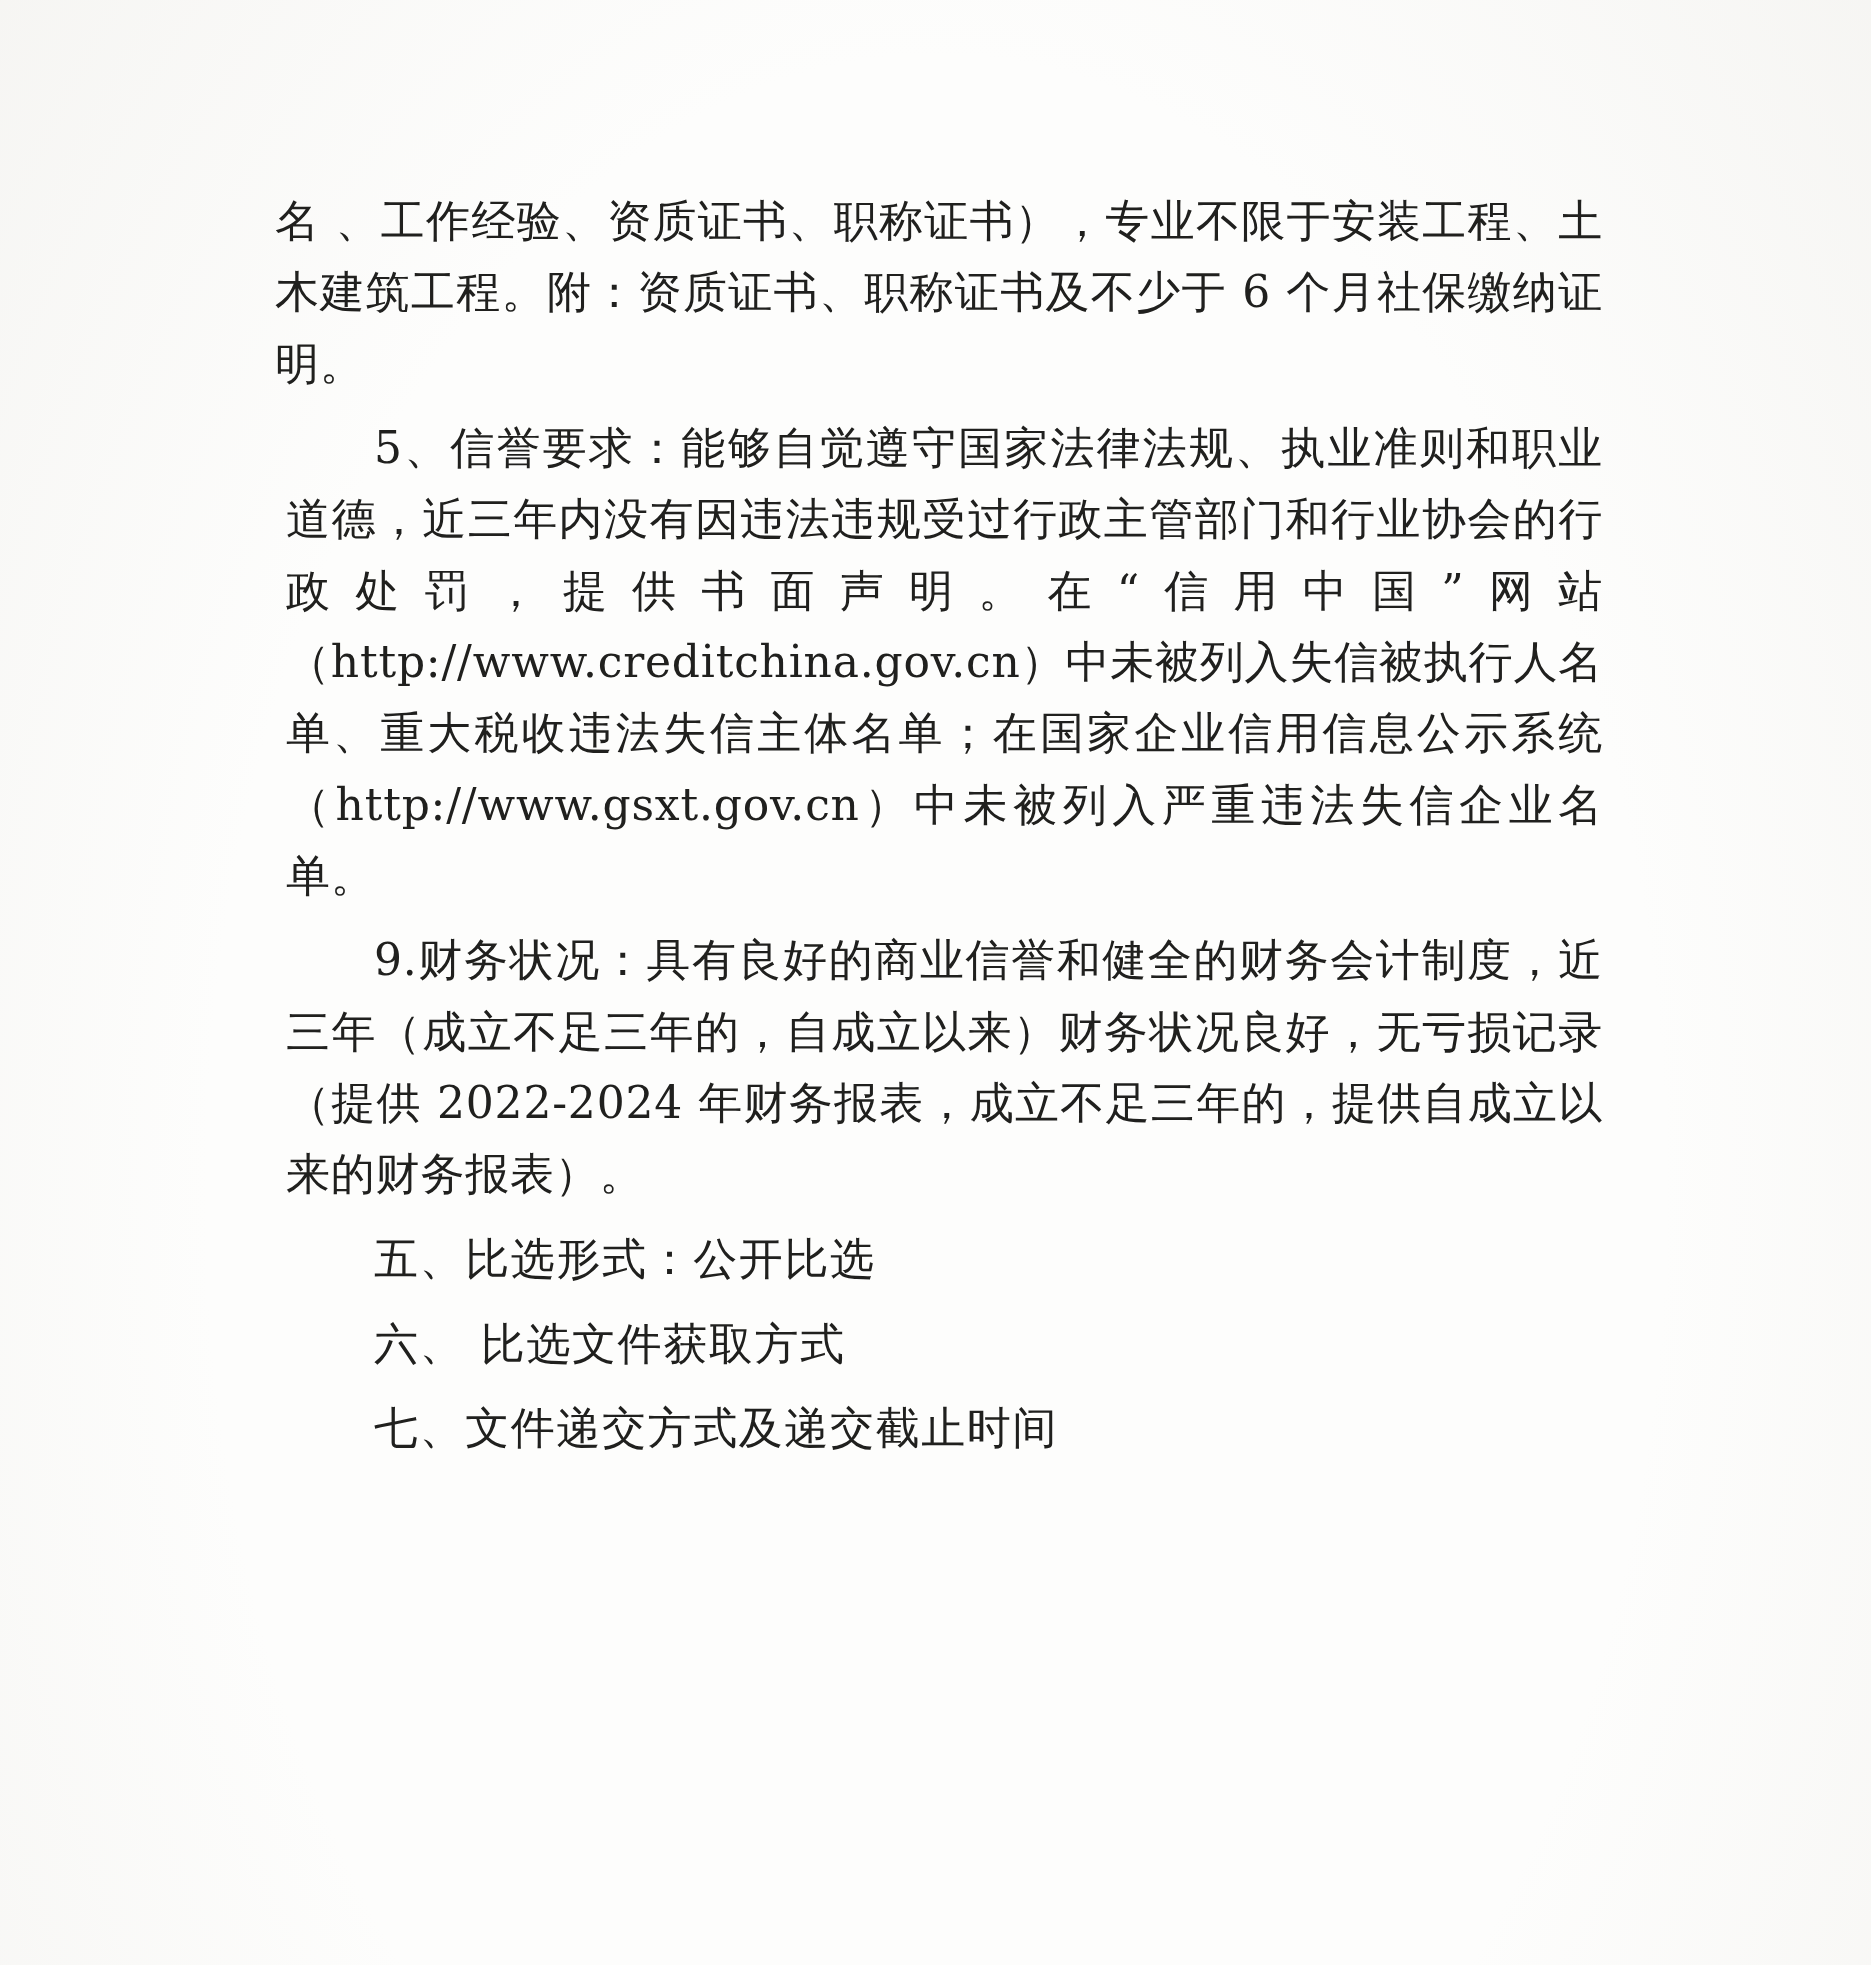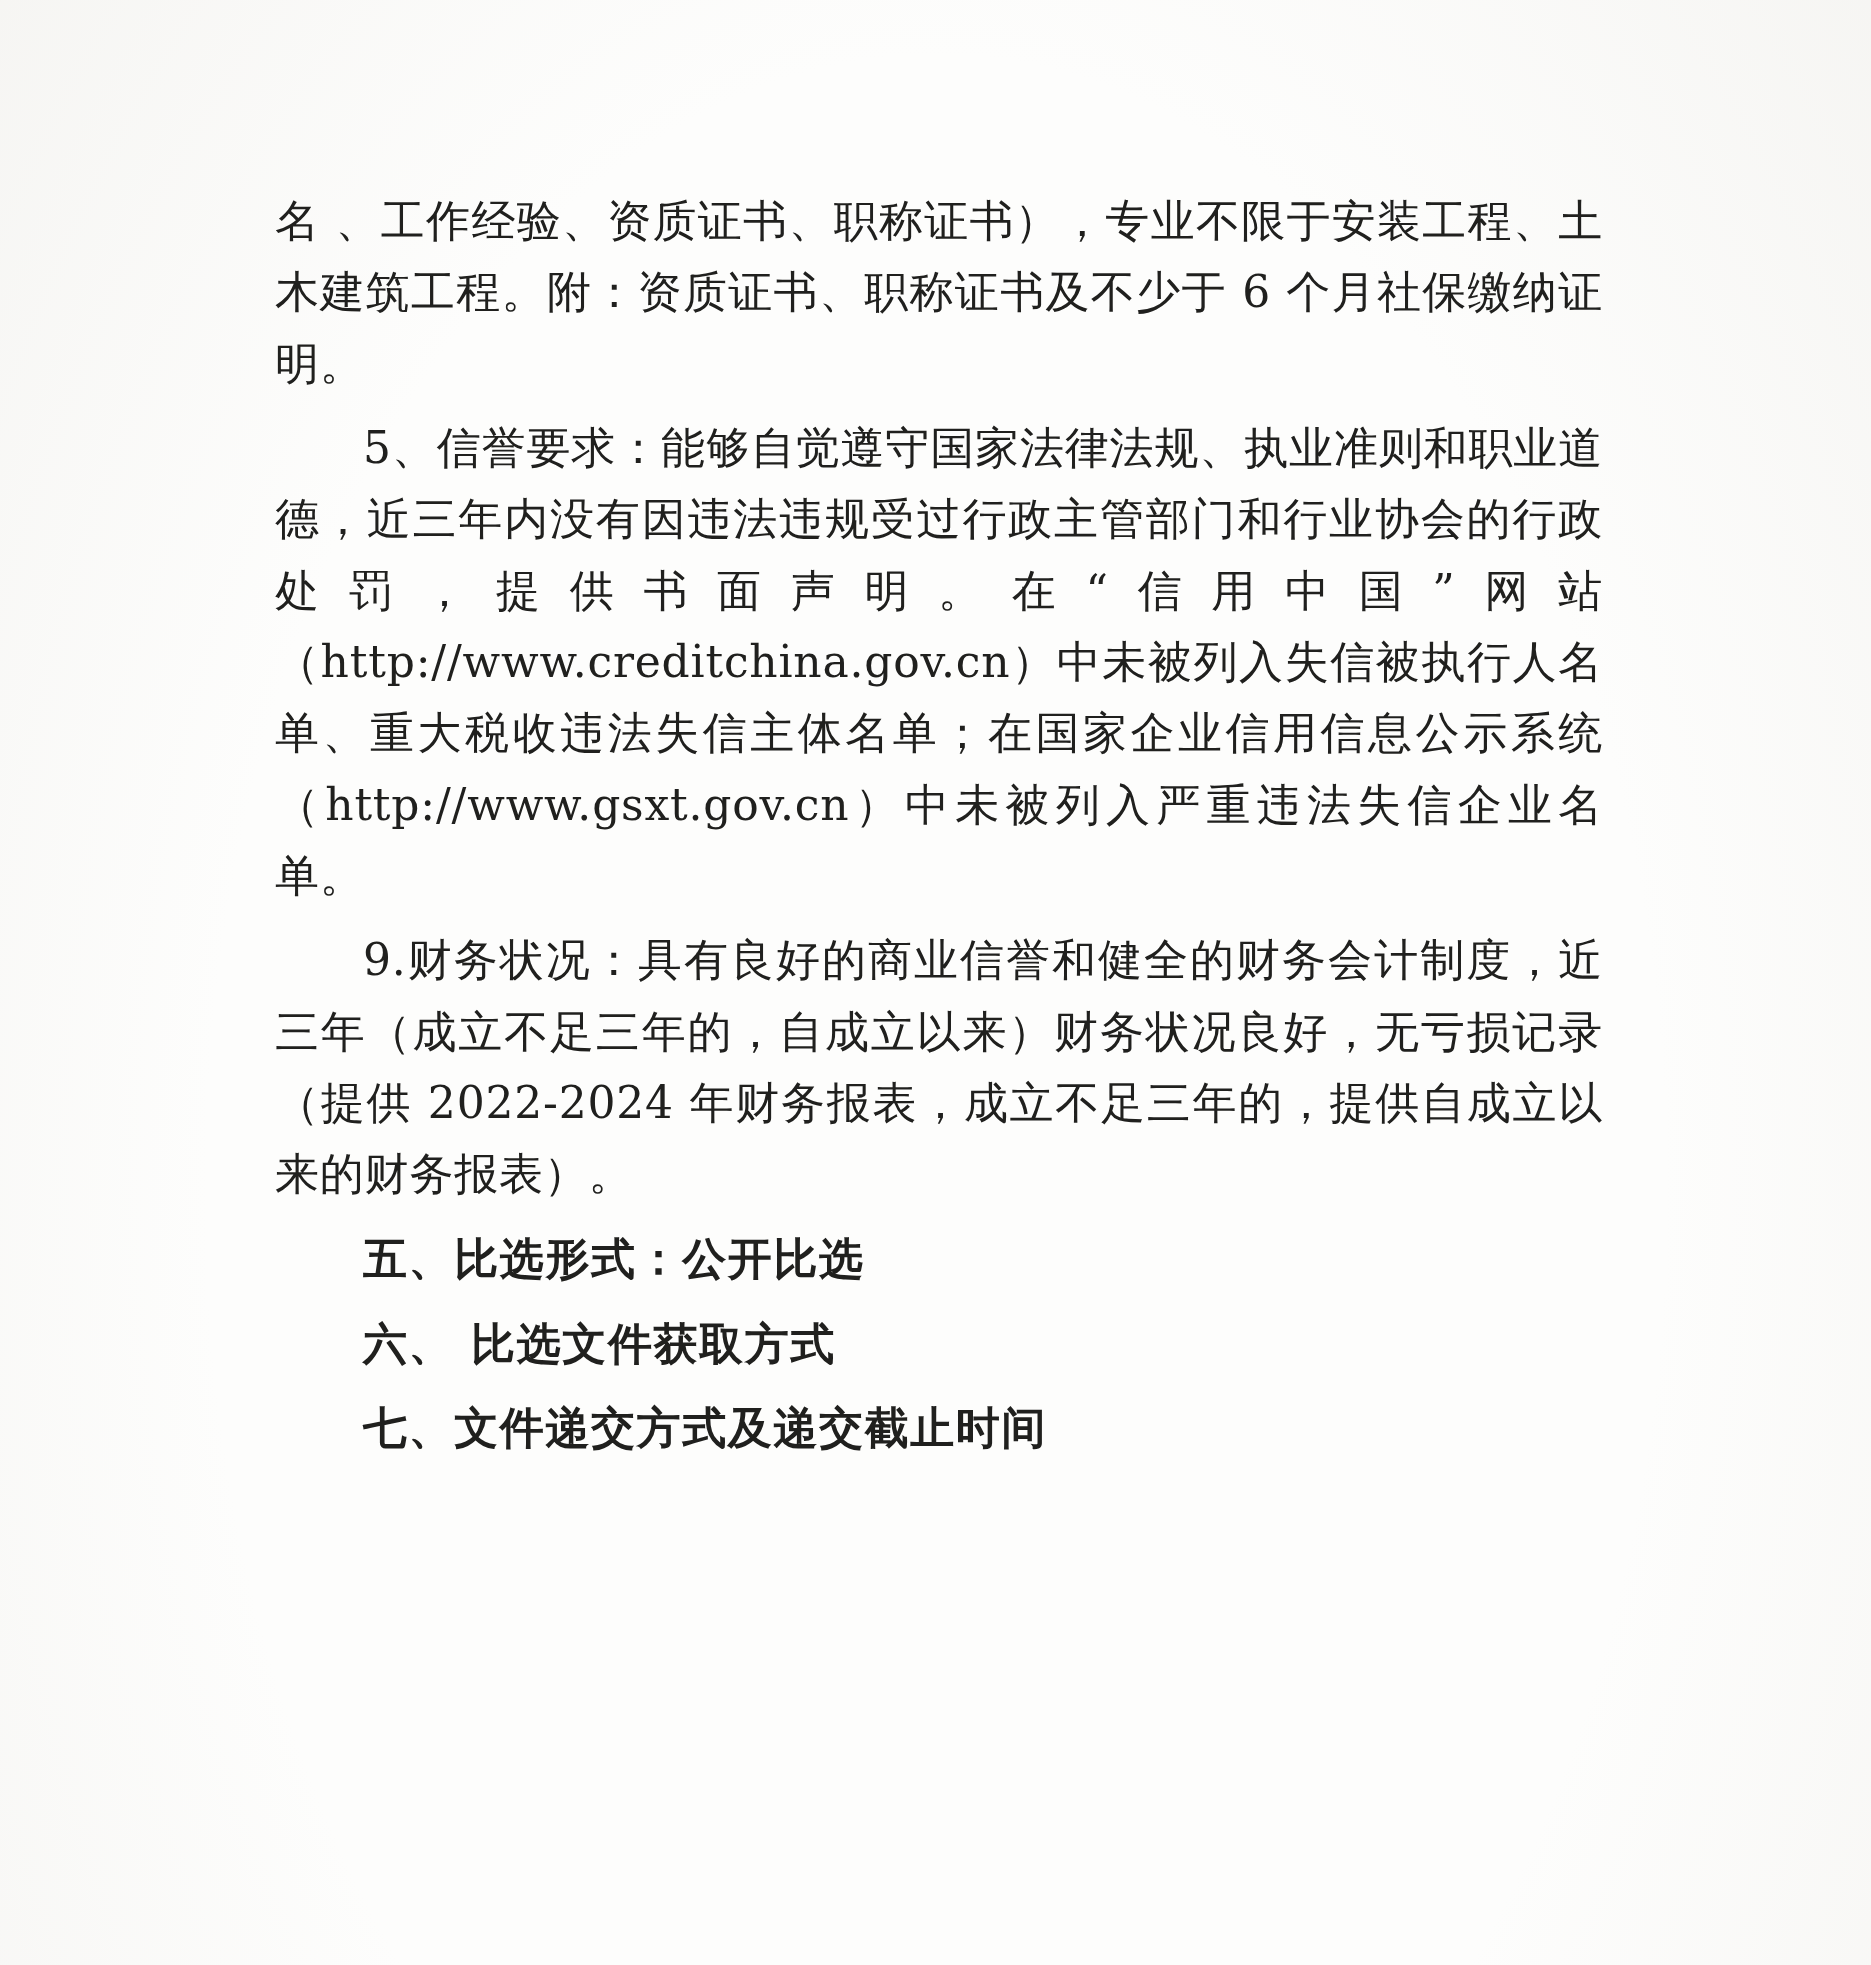--- a/index.html
+++ b/index.html
@@ -40,24 +40,25 @@
     letter-spacing: 0.8px;
     text-align: justify;
     text-justify: inter-ideograph;
     color: #20201e;
   }
   .para {
     margin-bottom: 13.4px;
   }
   .indent {
     text-indent: 88px;
+    margin-left: 11px;
   }
   .heading {
     font-family: "DejaVu Sans", "Liberation Sans", sans-serif;
-    font-weight: bold;
+    font-weight: normal;
     letter-spacing: 1.6px;
   }
   .hang {
     text-indent: 0;
   }
 </style>
 </head>
 <body>
 
 <div class="page">

